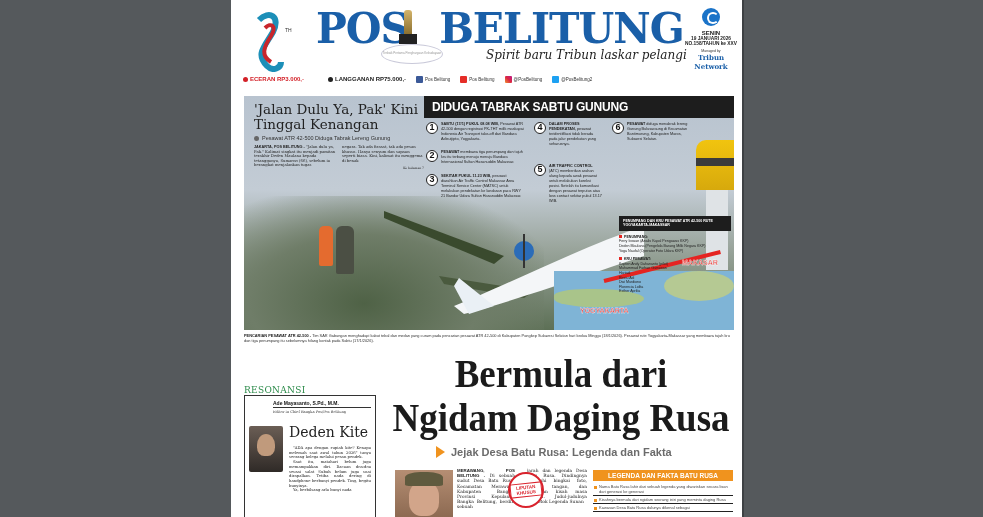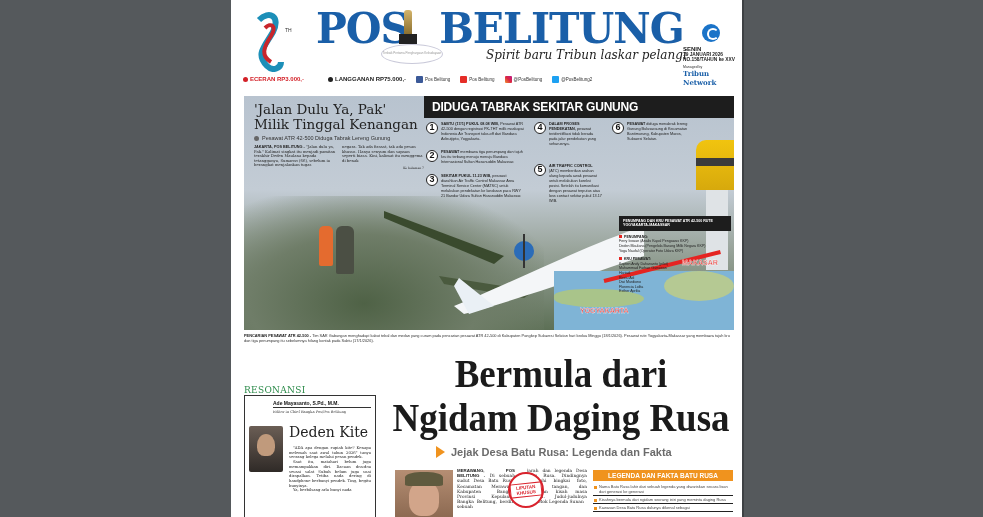--- a/index.html
+++ b/index.html
@@ -10,21 +10,21 @@
   
   .mast { position: absolute; left: 0; top: 0; width: 513px; height: 92px; }
   .anniv { position: absolute; left: 20px; top: 10px; width: 50px; height: 62px; }
   .logo { position: absolute; left: 85px; top: 6px; font-family: "DejaVu Serif", serif; font-weight: 900; font-size: 41px; color: #1a5fa8; letter-spacing: -1px; line-height: 44px; transform: scaleY(1.05); }
   .logo .gap { display: inline-block; width: 30px; }
   .trophy { position: absolute; left: 164px; top: 10px; width: 26px; height: 36px; }
   .trophy .cup { position: absolute; left: 9px; top: 0; width: 8px; height: 24px; background: linear-gradient(#d4b46a, #8b7030); border-radius: 3px 3px 0 0; }
   .trophy .base { position: absolute; left: 4px; top: 24px; width: 18px; height: 10px; background: #222; }
   .award-oval { position: absolute; left: 150px; top: 44px; width: 62px; height: 20px; border: 1px solid #c9c9d9; border-radius: 50%; font-size: 3px; color: #999; text-align: center; padding-top: 6px; }
   .tagline { position: absolute; left: 255px; top: 48px; font-family: "DejaVu Serif", serif; font-style: italic; font-size: 12px; color: #222; }
-  .dateblock { position: absolute; left: 452px; top: 24px; width: 56px; text-align: left; }
+  .dateblock { position: absolute; left: 452px; top: 8px; width: 56px; text-align: center; }
   .dateblock .globe { width: 18px; height: 18px; margin: 0 auto 4px; border-radius: 50%; background: #1a73c8; position: relative; }
   .dateblock .globe::after { content: ""; position: absolute; left: 5px; top: 4px; width: 8px; height: 8px; border: 2px solid #fff; border-radius: 50%; border-right-color: transparent; }
   .dateblock .day { font-size: 6px; font-weight: bold; color: #222; }
   .dateblock .date, .dateblock .edition { font-size: 4.8px; font-weight: bold; color: #222; white-space: nowrap; }
   .dateblock .managed { font-size: 3.5px; color: #333; margin-top: 3px; }
   .dateblock .tribun { font-size: 7px; font-weight: bold; color: #1a5fa8; font-family: "DejaVu Serif", serif; }
   .infobar { position: absolute; left: 12px; top: 74px; width: 495px; height: 10px; font-size: 6px; font-weight: bold; display: flex; align-items: center; }
   .infobar .dot { display: inline-block; width: 5px; height: 5px; border-radius: 50%; margin-right: 2px; }
   .infobar .price-retail { color: #d32027; display: flex; align-items: center; }
   .infobar .price-sub { color: #222; display: flex; align-items: center; margin-left: 24px; }
@@ -185,32 +185,32 @@
 
       <div class="map">
         <div class="land1"></div>
           <div class="land2"></div>
         <div class="arrow"></div>
         <div class="lbl-ykt">YOGYAKARTA</div>
         <div class="lbl-mks">MAKASAR</div>
       </div>
 
       <div class="lead-head">
-        <div class="title">'Jalan Dulu Ya, Pak' Milik Tinggal Kenangan</div>
+        <div class="title">'Jalan Dulu Ya, Pak' Kini Tinggal Kenangan</div>
         <div class="sub">
             <span class="dot"></span>
             <span>Pesawat ATR 42-500 Diduga Tabrak Lereng Gunung</span>
           </div>
         <div class="lead-body">
           <div class="col"><span class="dateline">JAKARTA, POS BELITUNG -</span> <span>"Jalan dulu ya, Pak." Kalimat singkat itu menjadi pamitan terakhir Deden Maulana kepada tetangganya, Sumarno (66), sebelum ia berangkat menjalankan tugas</span></div>
           <div class="col"><span>negara. Tak ada firasat, tak ada pesan khusus. Hanya senyum dan sapaan seperti biasa. Kini, kalimat itu menggema di benak</span><div class="cont">Ke halaman 7</div></div>
         </div>
       </div>
 
-      <div class="infobox-title">DIDUGA TABRAK SEKITAR GUNUNG</div>
+      <div class="infobox-title">DIDUGA TABRAK SABTU GUNUNG</div>
 
       <div class="steps">
         <div class="step" style="left:0;top:0;width:98px;">
             <span class="num">1</span>
             <span class="txt"><b>SABTU (17/1) PUKUL 08.08 WIB,</b> <span>Pesawat ATR 42-500 dengan registrasi PK-THT milik maskapai Indonesia Air Transport take-off dari Bandara Adisutjipto, Yogyakarta.</span></span>
           </div>
         <div class="step" style="left:0;top:28px;width:98px;">
             <span class="num">2</span>
             <span class="txt"><b>PESAWAT</b> <span>membawa tiga penumpang dan tujuh kru itu terbang menuju menuju Bandara Internasional Sultan Hasanuddin Makassar.</span></span>
           </div>

